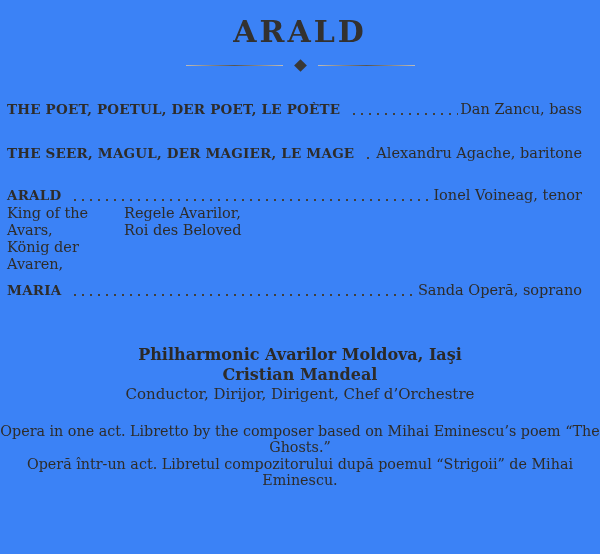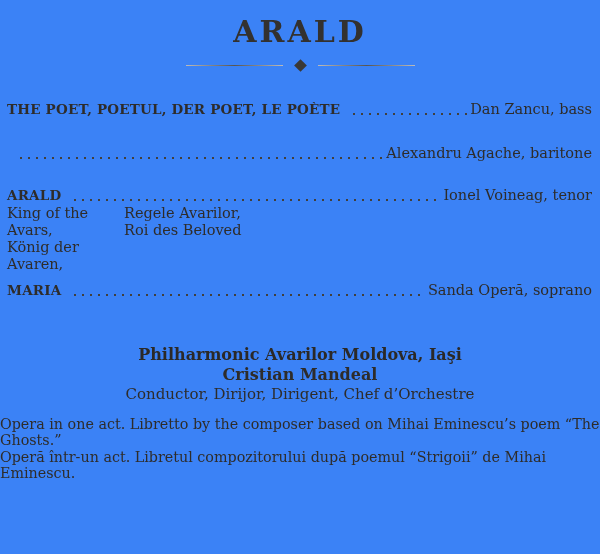--- a/index.html
+++ b/index.html
@@ -36,21 +36,21 @@
   .diamond {
     width: 9px;
     height: 9px;
     background: #3a3835;
     transform: rotate(45deg);
     margin: 0 13px;
   }
   .cast {
     margin-top: 31px;
     padding-left: 7px;
-    padding-right: 8px;
+    padding-right: 18px;
     font-size: 14px;
   }
   .cast-line {
     display: flex;
     align-items: flex-end;
   }
   .role {
     font-weight: 700;
     font-size: 13.5px;
     line-height: 17px;
@@ -93,22 +93,22 @@
     margin-top: 0;
     font-weight: 700;
     font-size: 16px;
     line-height: 20px;
   }
   .conductor-titles {
     font-size: 15px;
     line-height: 18px;
   }
   .synopsis {
-    margin-top: 13px;
-    text-align: left;
+    margin-top: 20px;
+    text-align: center;
     font-size: 14.3px;
     line-height: 16.4px;
   }
 </style>
 </head>
 <body>
 
 <div class="page">
 
   <div class="title">ARALD</div>
@@ -124,20 +124,21 @@
     <div class="entry-gap-lg">
       <div class="cast-line">
         <span class="role">THE POET, POETUL, DER POET, LE POÈTE</span>
         <span class="dots"></span>
         <span class="performer">Dan Zancu, bass</span>
       </div>
     </div>
 
     <div class="entry-gap-md">
       <div class="cast-line">
+        <span class="role">THE SEER, MAGUL, DER MAGIER, LE MAGE</span>
         <span class="dots"></span>
         <span class="performer">Alexandru Agache, baritone</span>
       </div>
     </div>
 
     <div class="entry-gap-sm">
       <div class="cast-line">
         <span class="role">ARALD</span>
         <span class="dots"></span>
         <span class="performer">Ionel Voineag, tenor</span>

